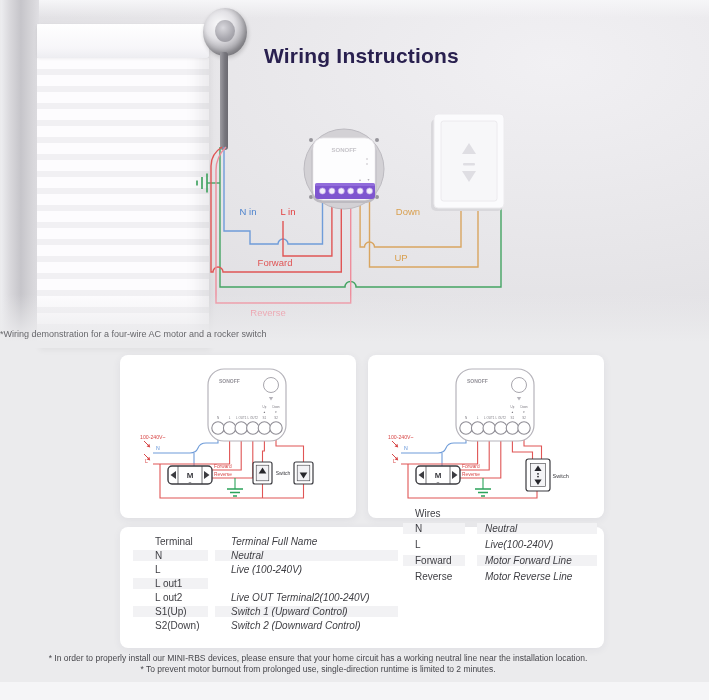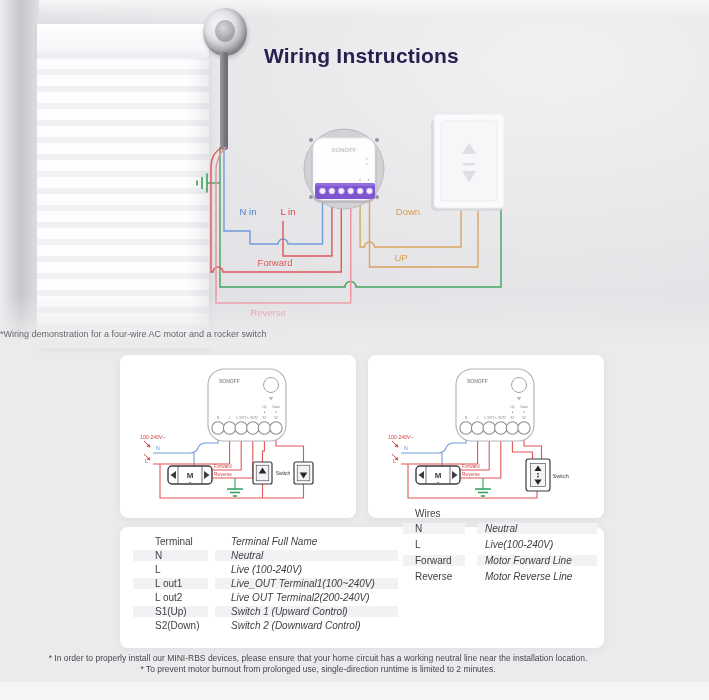--- a/index.html
+++ b/index.html
@@ -295,25 +295,24 @@
     <div class="trow zebra">
       <div class="tc1">N</div>
       <div class="tc2">Neutral</div>
     </div>
     <div class="trow">
       <div class="tc1">L</div>
       <div class="tc2">Live (100-240V)</div>
     </div>
     <div class="trow zebra">
       <div class="tc1">L out1</div>
-      <div class="tc2">Live_OUT Terminal1(100~240V)</div>
     </div>
     <div class="trow">
       <div class="tc1">L out2</div>
-      <div class="tc2">Live OUT Terminal2(200-240V)</div>
+      <div class="tc2">Live OUT Terminal2(100-240V)</div>
     </div>
     <div class="trow zebra">
       <div class="tc1">S1(Up)</div>
       <div class="tc2">Switch 1 (Upward Control)</div>
     </div>
     <div class="trow">
       <div class="tc1">S2(Down)</div>
       <div class="tc2">Switch 2 (Downward Control)</div>
     </div>
   </div>

